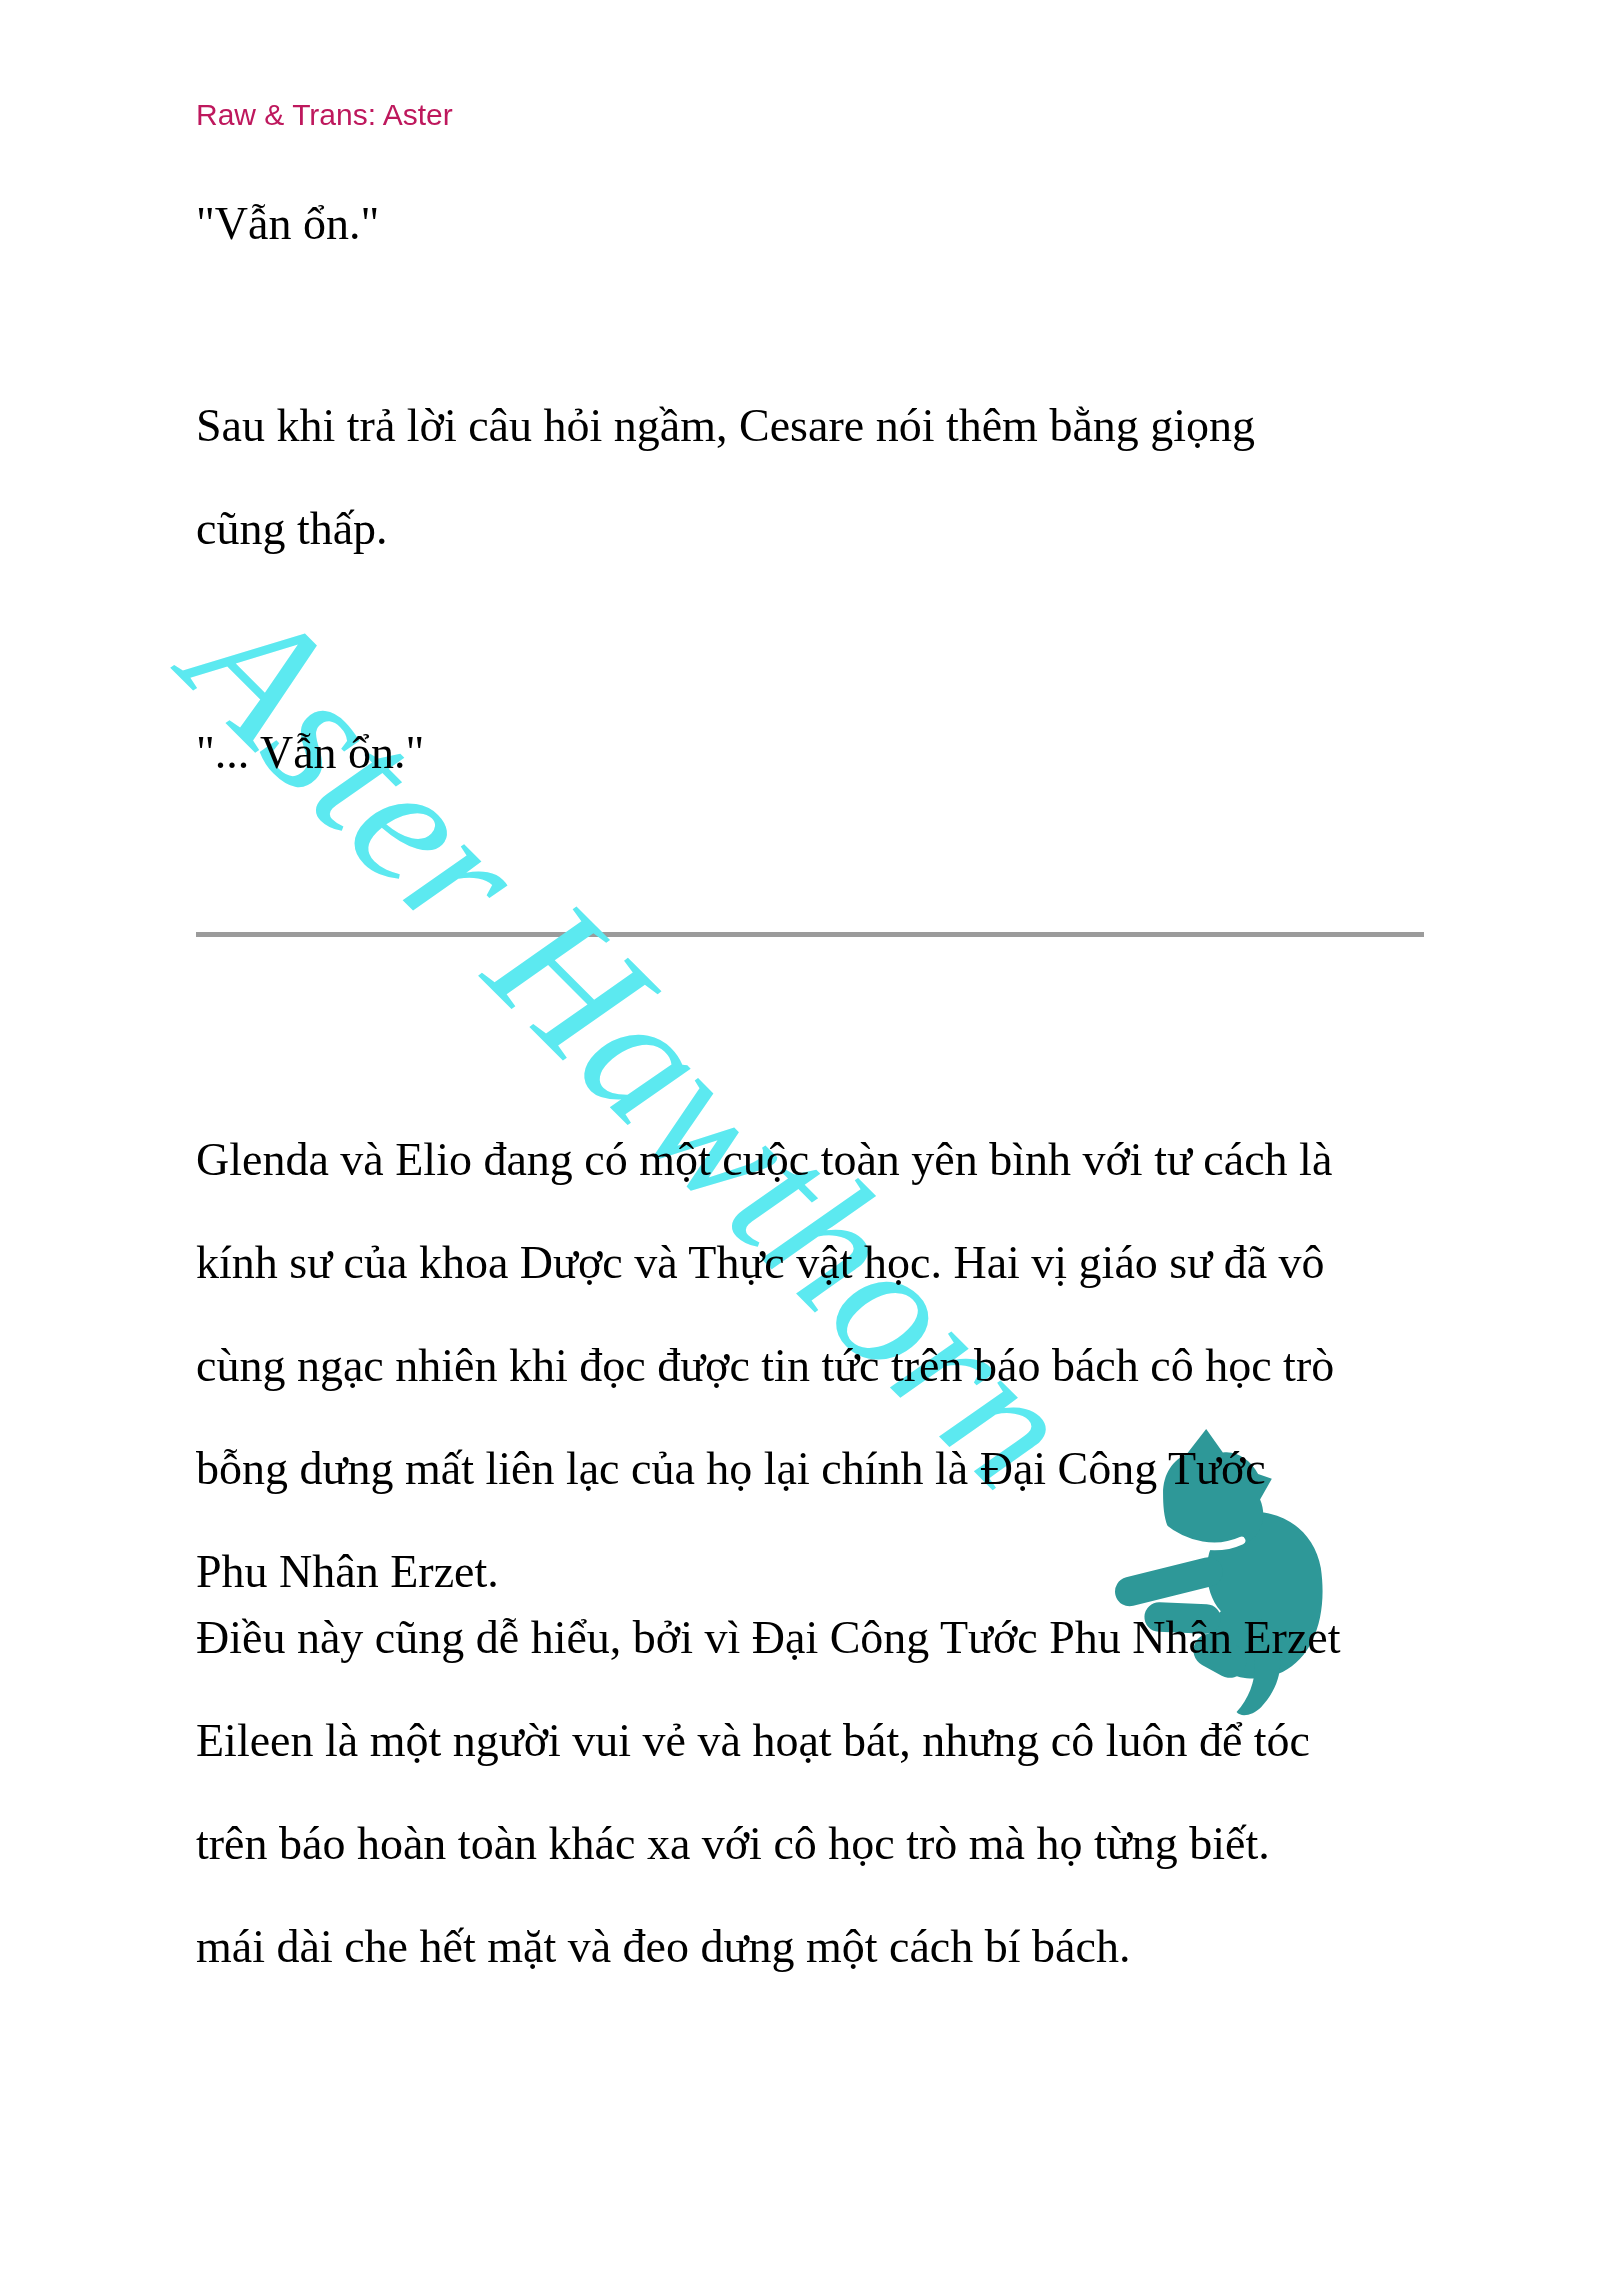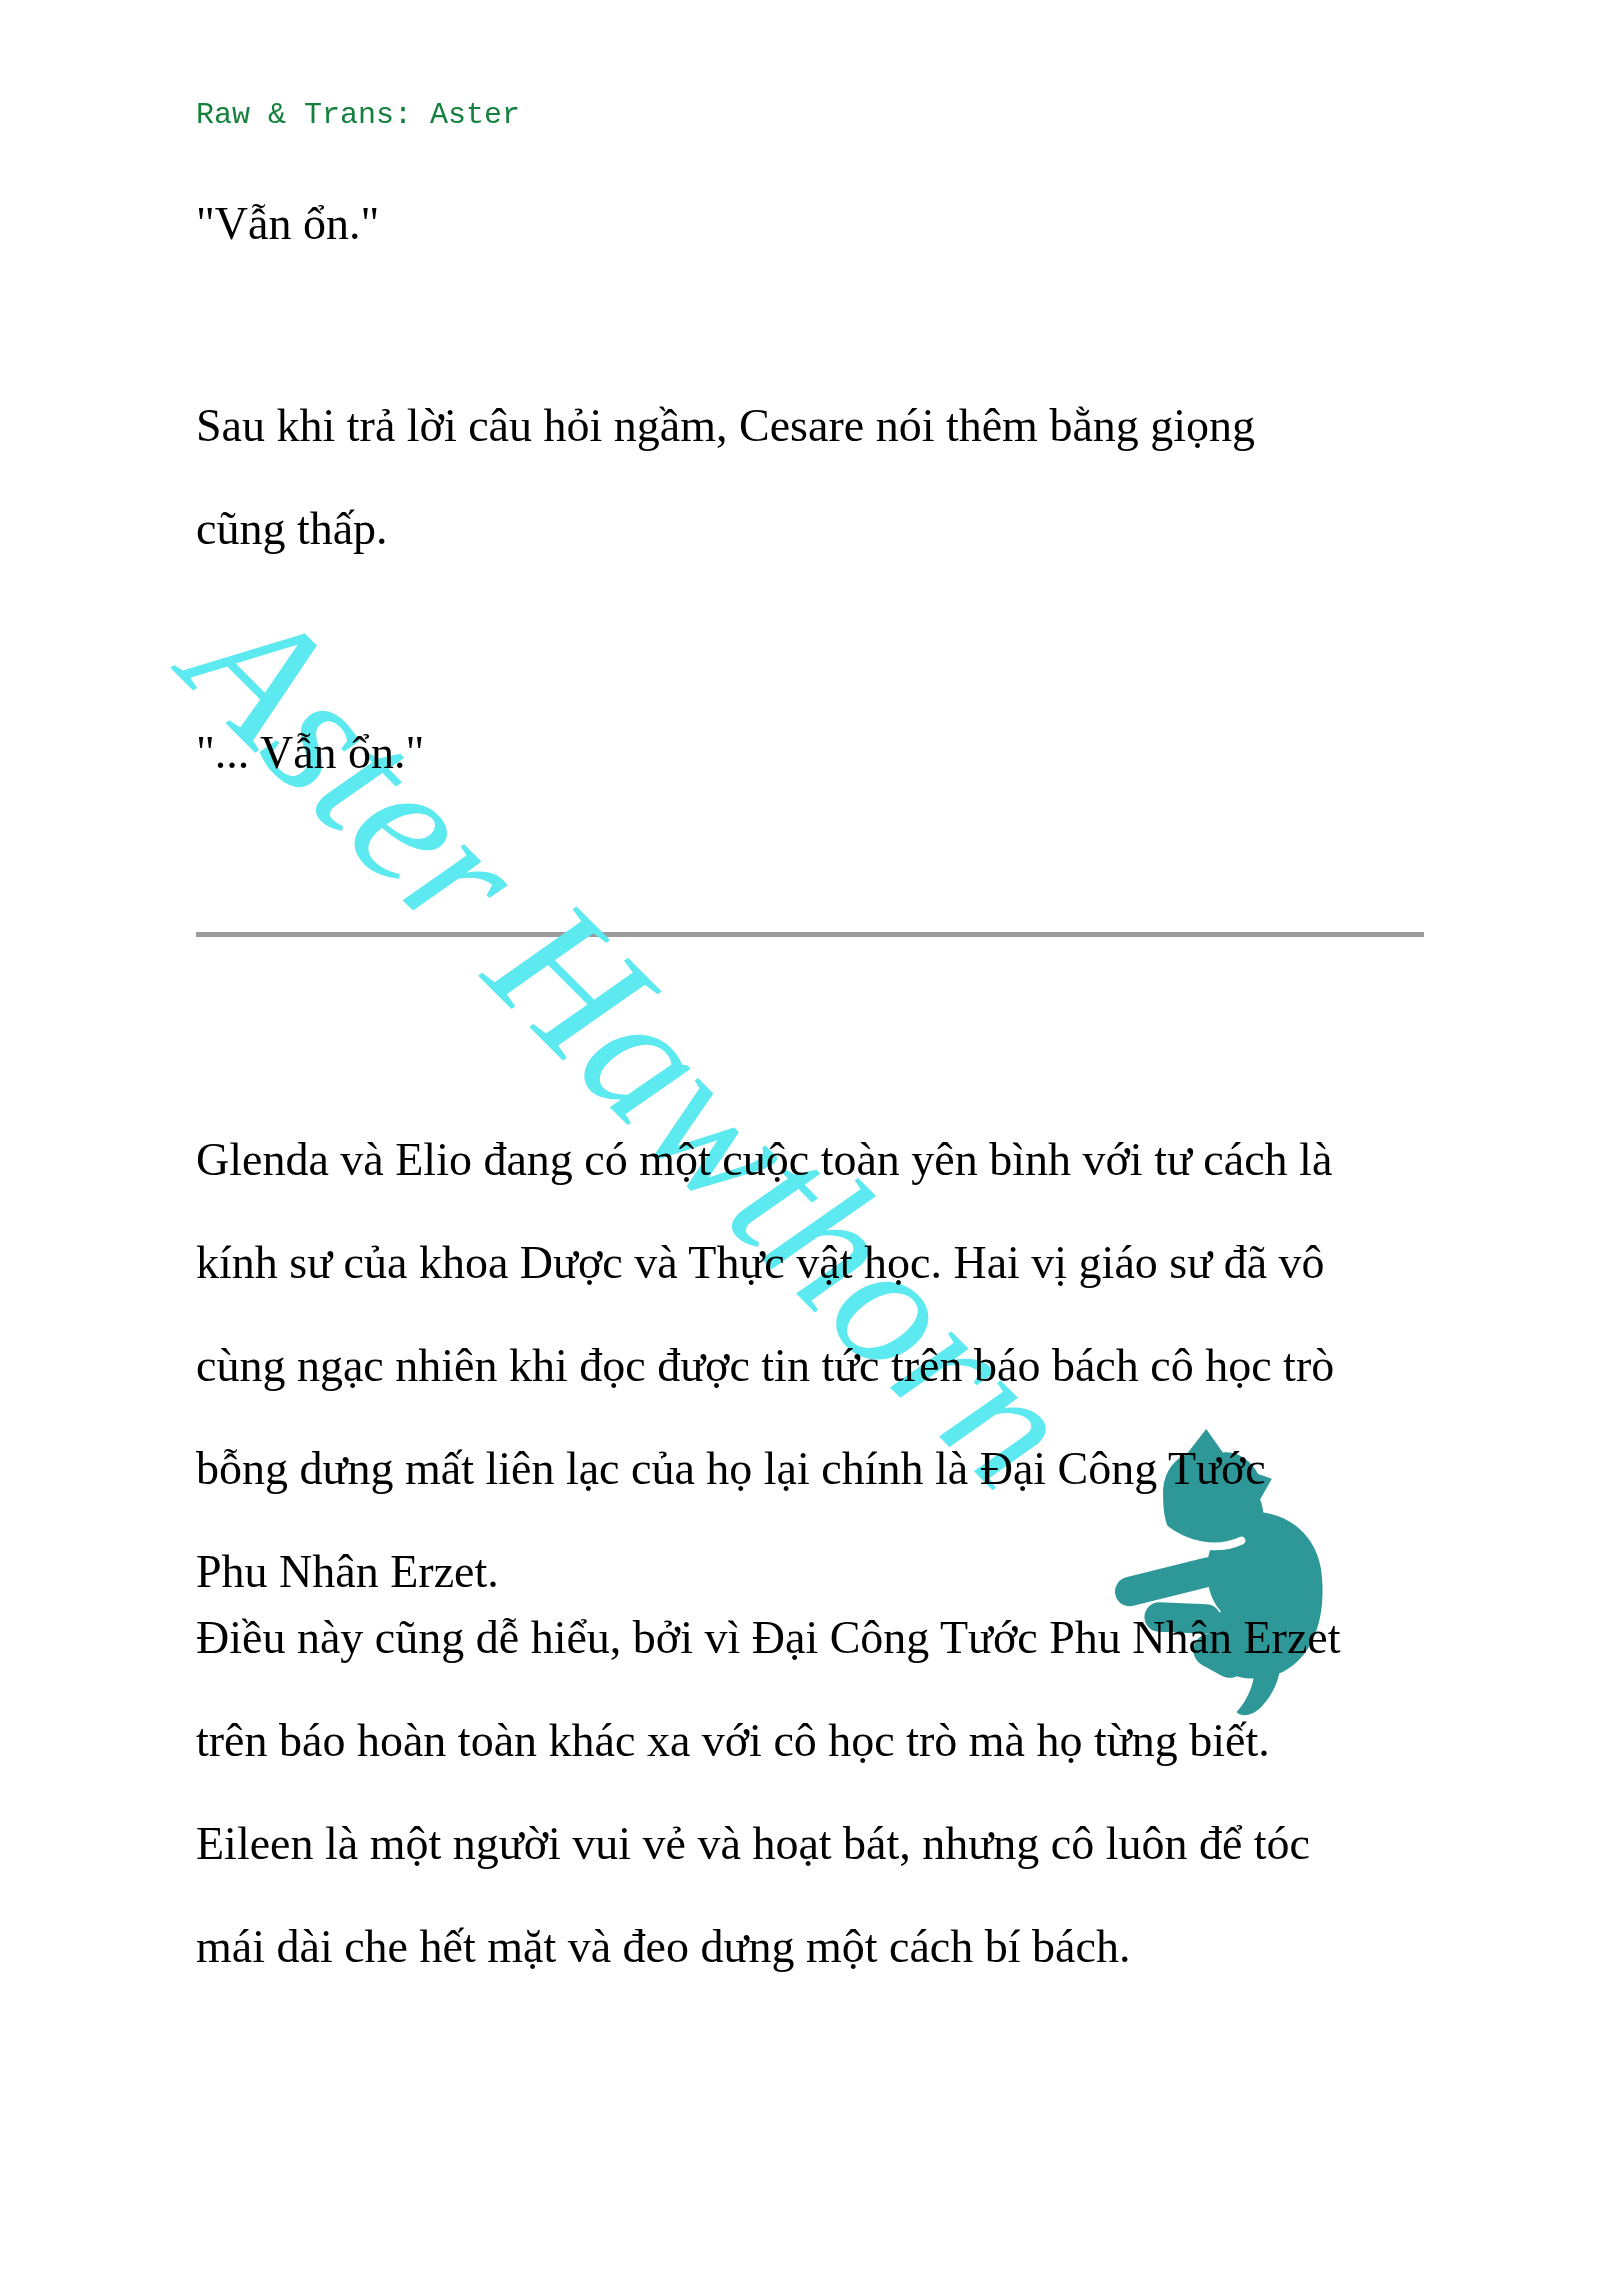--- a/index.html
+++ b/index.html
@@ -14,23 +14,23 @@
     background: #ffffff;
     overflow: hidden;
     font-family: "Liberation Serif", serif;
     color: #000000;
   }
   .credit {
     position: absolute;
     left: 196px;
     top: 98px;
     z-index: 2;
-    font-family: Liberation Mono, monospace;
+    font-family: Liberation Sans, sans-serif;
     font-size: 30px;
-    color: #15803d;
+    color: #be185d;
     white-space: nowrap;
   }
   .para {
     position: absolute;
     left: 196px;
     z-index: 2;
     font-size: 46px;
     line-height: 103px;
     white-space: nowrap;
   }
@@ -133,19 +133,19 @@
   <div class="para p4">
     <div>Glenda và Elio đang có một cuộc toàn yên bình với tư cách là</div>
     <div>kính sư của khoa Dược và Thực vật học. Hai vị giáo sư đã vô</div>
     <div>cùng ngạc nhiên khi đọc được tin tức trên báo bách cô học trò</div>
     <div>bỗng dưng mất liên lạc của họ lại chính là Đại Công Tước</div>
     <div>Phu Nhân Erzet.</div>
   </div>
 
   <div class="para p5">
     <div>Điều này cũng dễ hiểu, bởi vì Đại Công Tước Phu Nhân Erzet</div>
+    <div>Eileen là một người vui vẻ và hoạt bát, nhưng cô luôn để tóc</div>
     <div>trên báo hoàn toàn khác xa với cô học trò mà họ từng biết.</div>
-    <div>Eileen là một người vui vẻ và hoạt bát, nhưng cô luôn để tóc</div>
     <div>mái dài che hết mặt và đeo dưng một cách bí bách.</div>
   </div>
 
 </div>
 
 
 </body></html>

